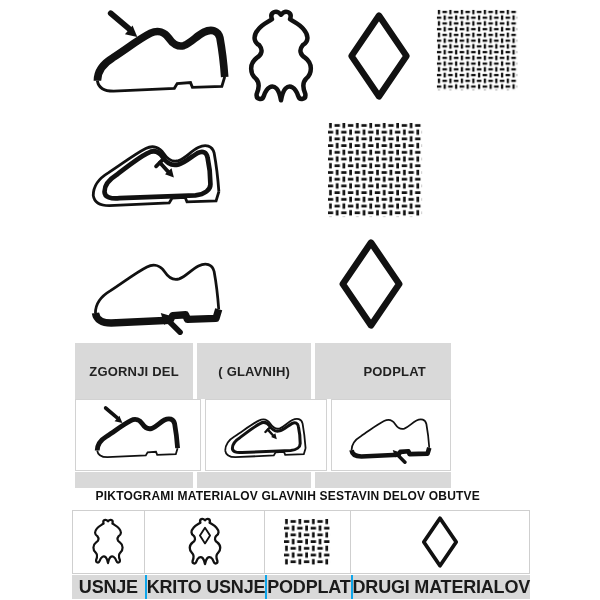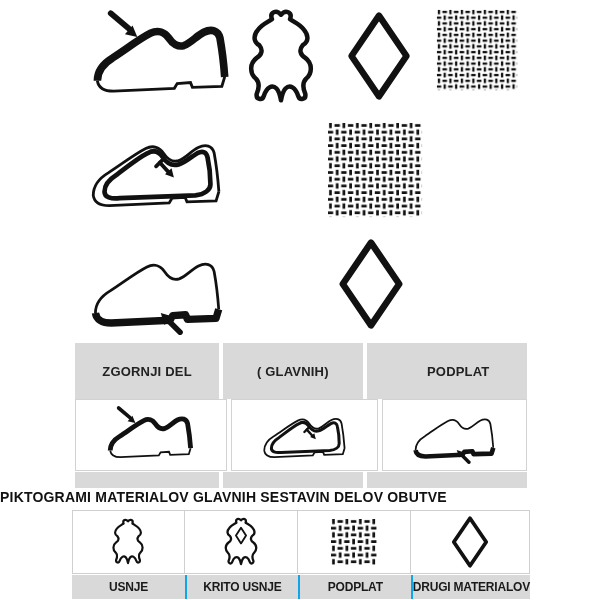--- a/index.html
+++ b/index.html
@@ -3,52 +3,52 @@
 <meta charset="utf-8">
 <style>
   html,body{margin:0;padding:0;background:#fff;}
   .canvas{
     position:relative;width:600px;height:600px;background:#fff;overflow:hidden;
     font-family:"Liberation Sans",sans-serif;color:#1a1a1a;
   }
   .abs{position:absolute;}
   svg.pict{display:block;}
   
-  .parts-table{position:absolute;left:75px;top:343px;width:452px;}
+  .parts-table{position:absolute;left:75px;top:343px;width:376px;}
   .pt-row{display:flex;gap:4px;}
   .pt-head{
     background:#d9d9d9;height:56px;display:flex;flex-direction:column;
     align-items:center;justify-content:center;text-align:center;
     font-weight:bold;font-size:13px;letter-spacing:.2px;color:#222;
   }
   .pt-head .sub{font-weight:bold;font-size:13px;}
   .pt-img{
     background:#fff;border:1px solid #d2d2d2;height:70px;
     display:flex;align-items:center;justify-content:center;
   }
   .pt-foot{background:#d9d9d9;height:16px;}
   .w1{width:152px;} .w2{width:147px;} .w3{width:145px;padding-left:23px;}
   .bw1{width:150px;} .bw2{width:145px;} .bw3{width:143px;}
   
   .mt-title{
-    position:absolute;left:0;top:489px;width:480px;text-align:left;
-    font-weight:bold;font-size:14px;letter-spacing:.2px;color:#111;
+    position:absolute;left:0;top:489px;width:480px;text-align:right;
+    font-weight:bold;font-size:12px;letter-spacing:.2px;color:#111;
   }
   
   .materials-table{position:absolute;left:72px;top:510px;width:458px;display:flex;}
   .mt-col{flex:1;display:flex;flex-direction:column;}
   .mt-icon-cell{
     background:#fff;border:1px solid #cfcfcf;height:62px;
     display:flex;align-items:center;justify-content:center;
   }
   .mt-col + .mt-col .mt-icon-cell{border-left:none;}
   .mt-label-cell{
     background:#d9d9d9;height:24px;margin-top:1px;
     display:flex;align-items:center;justify-content:center;
-    font-weight:bold;font-size:12px;letter-spacing:-.2px;color:#1a1a1a;
+    font-weight:bold;font-size:18px;letter-spacing:-.2px;color:#1a1a1a;
     white-space:nowrap;
   }
   .mt-col + .mt-col .mt-label-cell{border-left:2px solid #0ea5e9;}
   .defs-hidden{position:absolute;width:0;height:0;overflow:hidden;}
 </style>
 </head>
 <body>
 
 <div class="canvas">
 

